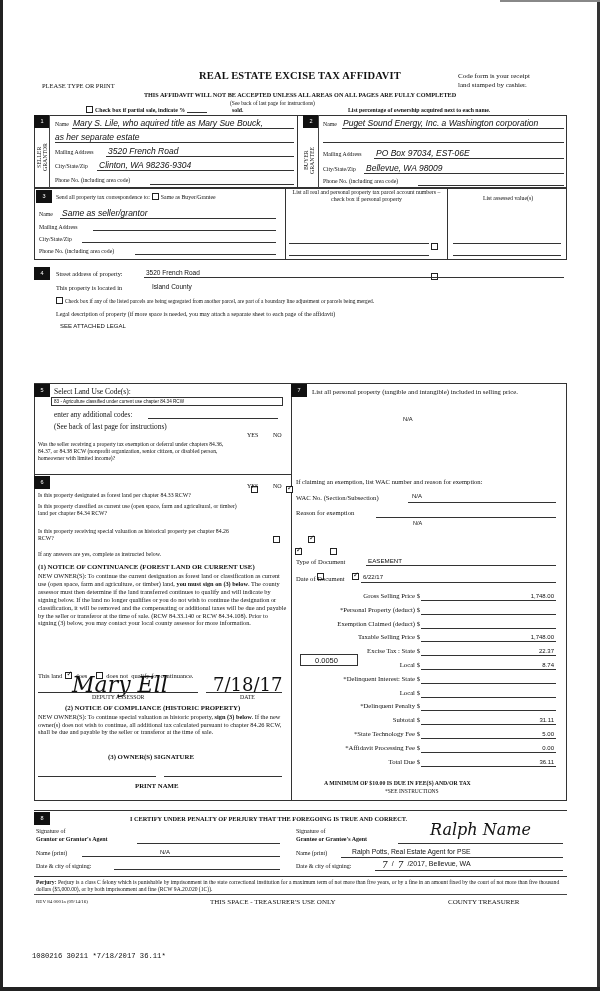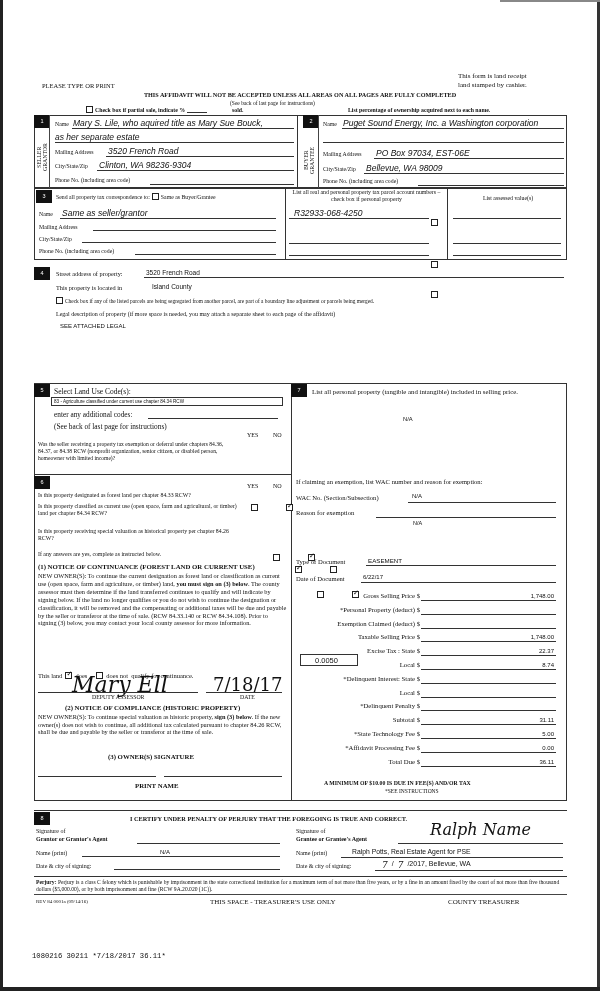--- a/index.html
+++ b/index.html
@@ -61,22 +61,23 @@
 
 <div class="page">
   <div class="edge-left"></div>
   <div class="edge-right"></div>
   <div class="edge-bottom"></div>
   <div class="edge-top-r"></div>
 
   
 
   <div class="abs please">PLEASE TYPE OR PRINT</div>
+  <div class="abs title">REAL ESTATE EXCISE TAX AFFIDAVIT</div>
   <div class="abs receipt">
-    <div>This form is land receipt</div>
+    <div>Code form is your receipt</div>
     <div>land stamped by cashier.</div>
   </div>
   <div class="abs notice">THIS AFFIDAVIT WILL NOT BE ACCEPTED UNLESS ALL AREAS ON ALL PAGES ARE FULLY COMPLETED</div>
   <div class="abs seeback">(See back of last page for instructions)</div>
   <div class="abs partial">
     <span class="cb"></span>
     <span>Check box if partial sale, indicate %</span>
     <span class="uline" style="position:relative;display:inline-block;width:20px;top:3px;"></span>
   </div>
   <div class="abs sold">sold.</div>
@@ -144,26 +145,20 @@
   <div class="lbl" style="left:39px;top:236px;">City/State/Zip</div>
   <div class="uline" style="left:82px;top:242px;width:194px;"></div>
   <div class="lbl" style="left:39px;top:248px;">Phone No. (including area code)</div>
   <div class="uline" style="left:135px;top:254px;width:141px;"></div>
 
   <div class="lbl" style="left:289px;top:189px;width:155px;white-space:normal;text-align:center;line-height:7px;">List all real and personal property tax parcel account numbers – check box if personal property</div>
   <div class="lbl" style="left:452px;top:195px;width:112px;text-align:center;">List assessed value(s)</div>
 
   <div>
     <div>
-      <div class="val" style="left:294px;top:208px;">R32933-068-4250</div>
-      <div class="uline" style="left:289px;top:218px;width:140px;"></div>
-      <span class="cb abs" style="left:431px;top:212px;"></span>
-      <div class="uline" style="left:453px;top:218px;width:108px;"></div>
-    </div>
-    <div>
       <div class="uline" style="left:289px;top:243px;width:140px;"></div>
       <span class="cb abs" style="left:431px;top:236px;"></span>
       <div class="uline" style="left:453px;top:243px;width:108px;"></div>
     </div>
     <div>
       <div class="uline" style="left:289px;top:255px;width:140px;"></div>
       <span class="cb abs" style="left:431px;top:248px;"></span>
       <div class="uline" style="left:453px;top:255px;width:108px;"></div>
     </div>
   </div>

